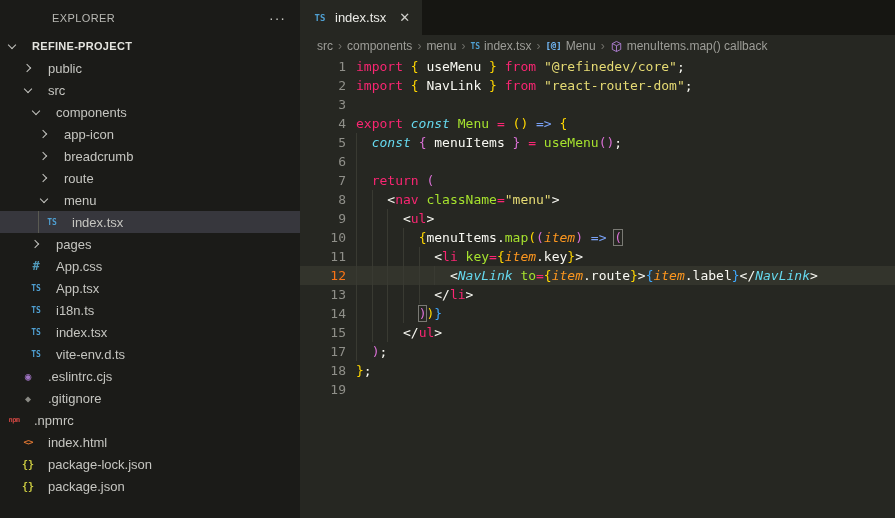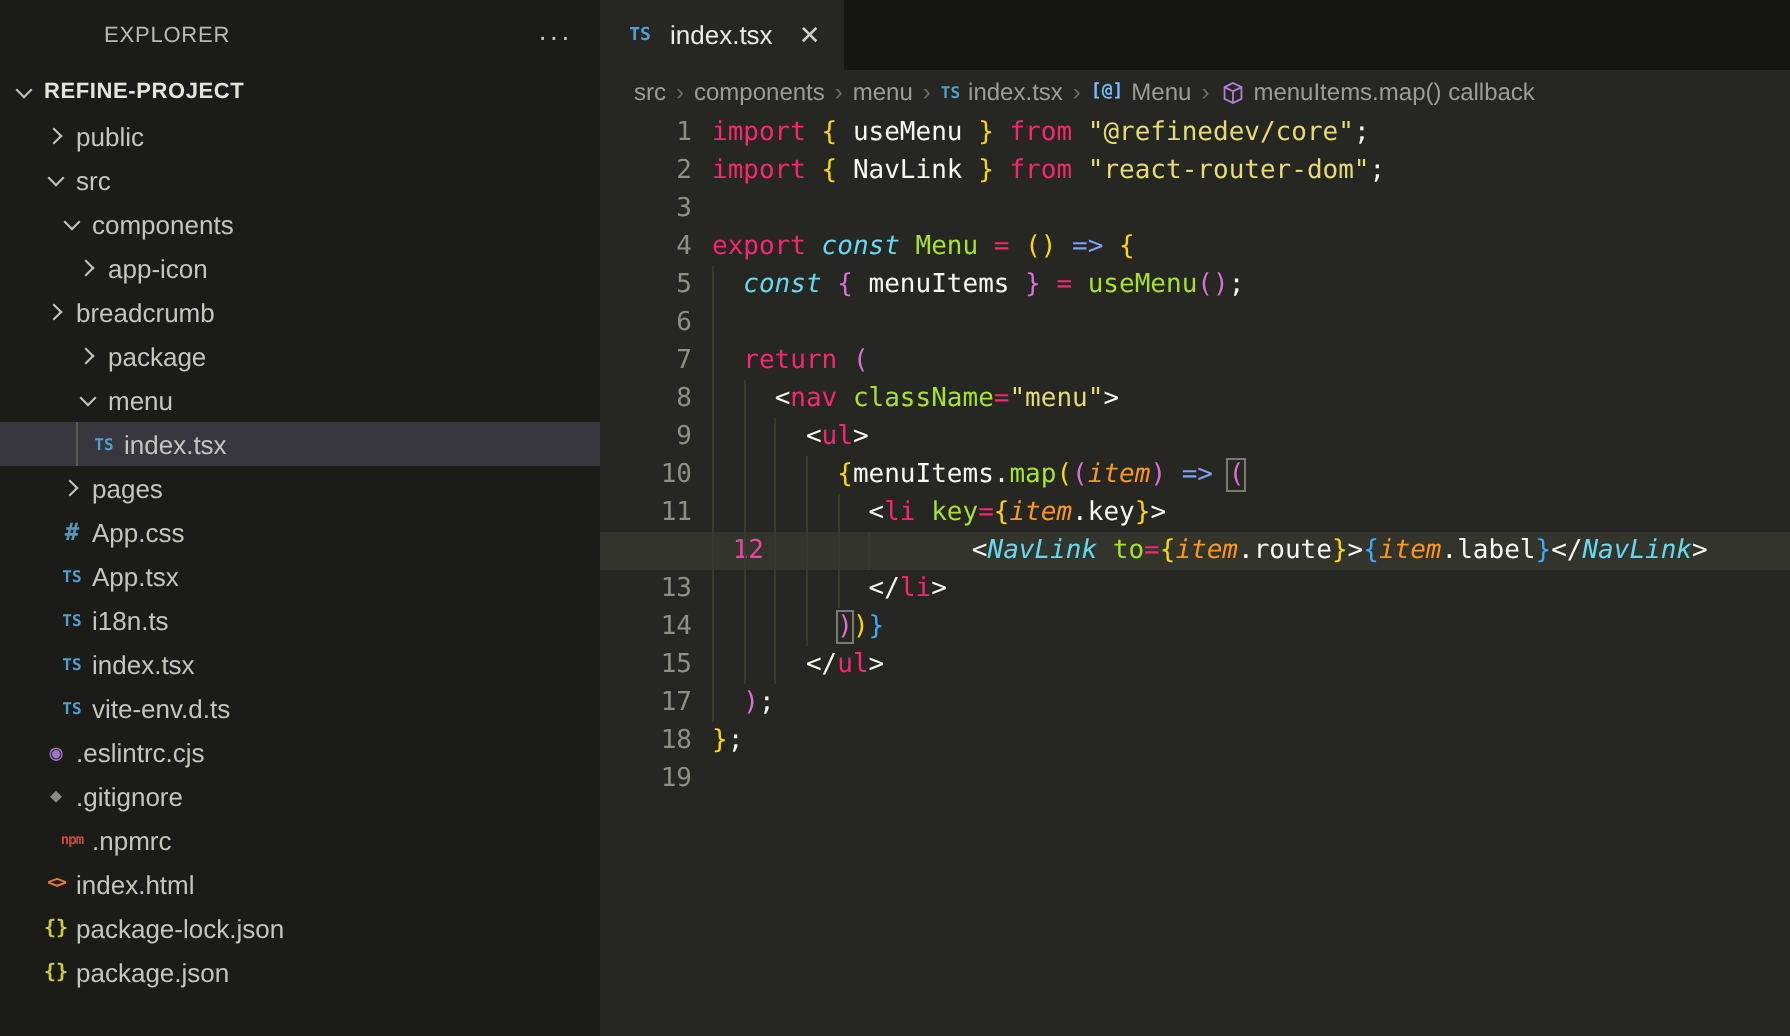--- a/index.html
+++ b/index.html
@@ -26,21 +26,21 @@
   .chev.down::before  { transform:rotate(45deg); margin-top:-2px; }
   .ficon { width:16px; height:16px; flex:none; display:flex; align-items:center; justify-content:center;
            font-family:"DejaVu Sans Mono", monospace; font-weight:bold; }
   .i-ts     { color:#4f9fd1; font-size:8px; }
   .i-css    { color:#519aba; font-size:12px; }
   .i-json   { color:#cbcb41; font-size:10px; }
   .i-html   { color:#e37933; font-size:9px; letter-spacing:-1px; }
   .i-eslint { color:#a074c4; font-size:11px; }
   .i-git    { color:#8a8a84; font-size:10px; }
   .i-npm    { color:#c94540; font-size:7px; letter-spacing:-.5px; }
-  .tlabel { margin-left:2px; white-space:nowrap; }
+  .tlabel { margin-left:12px; white-space:nowrap; }
 
   
   .tabstrip { position:absolute; left:300px; top:0; right:0; height:35px; background:#161612; display:flex; }
   .tab { height:35px; background:#262722; display:flex; align-items:center; gap:7px;
          padding:0 12px; font-size:13px; color:#eaeae6; cursor:pointer; }
   .tab .i-ts { font-size:9px; }
   .tab-close { color:#d0d0cc; font-size:13px; margin-left:6px; cursor:pointer; }
 
   
   .crumbs { position:absolute; left:300px; top:35px; right:0; height:22px; background:#262722;
@@ -49,21 +49,21 @@
   .csep { color:#6e6e68; margin:0 5px; font-size:12px; }
   .bc-ts { color:#4f9fd1; font-weight:bold; font-size:8px; font-family:"DejaVu Sans Mono",monospace; }
   .bc-sym { color:#75beff; font-weight:bold; font-size:9px; font-family:"DejaVu Sans Mono",monospace; }
 
   
   .editor { position:absolute; left:300px; top:57px; right:0; bottom:0; background:#262722;
             font-family:"DejaVu Sans Mono", monospace; font-size:13px; line-height:19px; }
   .line { height:19px; display:flex; position:relative; white-space:pre; }
   .line.active { background:#33342c; }
   .ln { width:46px; flex:none; text-align:right; color:#8f8f89; user-select:none; }
-  .line.active .ln { color:#ec4899;margin-left:36px; }
+  .line.active .ln { color:#f97316; }
   .codetxt { padding-left:10px; }
   .iguide { position:absolute; top:0; bottom:0; width:1px; background:#393a32; }
   .tok.box { outline:1px solid #7a7a74; }
   .c-pink   { color:#f92672; }
   .c-green  { color:#a6e22e; }
   .c-cyan   { color:#66d9ef; font-style:italic; }
   .c-orange { color:#fd971f; font-style:italic; }
   .c-str    { color:#e6db74; }
   .c-fg     { color:#f8f8f2; }
   .c-gold   { color:#ffd700; }
@@ -93,27 +93,27 @@
         <span class="tlabel">src</span>
       </div>
       <div class="trow" style="padding-left: 28px;">
         <span class="chev down"></span>
         <span class="tlabel">components</span>
       </div>
       <div class="trow" style="padding-left: 36px;">
         <span class="chev right"></span>
         <span class="tlabel">app-icon</span>
       </div>
-      <div class="trow" style="padding-left: 20px;">
+      <div class="trow" style="padding-left: 36px;">
         <span class="chev right"></span>
         <span class="tlabel">breadcrumb</span>
       </div>
       <div class="trow" style="padding-left: 36px;">
         <span class="chev right"></span>
-        <span class="tlabel">package</span>
+        <span class="tlabel">route</span>
       </div>
       <div class="trow" style="padding-left: 36px;">
         <span class="chev down"></span>
         <span class="tlabel">menu</span>
       </div>
       <div class="trow sel" style="padding-left: 44px;">
         <span class="tguide"></span>
         <span class="ficon i-ts">TS</span>
         <span class="tlabel">index.tsx</span>
       </div>
@@ -142,21 +142,21 @@
         <span class="tlabel">vite-env.d.ts</span>
       </div>
       <div class="trow" style="padding-left: 20px;">
         <span class="ficon i-eslint">◉</span>
         <span class="tlabel">.eslintrc.cjs</span>
       </div>
       <div class="trow" style="padding-left: 20px;">
         <span class="ficon i-git">◆</span>
         <span class="tlabel">.gitignore</span>
       </div>
-      <div class="trow" style="padding-left: 28px;">
+      <div class="trow" style="padding-left: 6px;">
         <span class="ficon i-npm">npm</span>
         <span class="tlabel">.npmrc</span>
       </div>
       <div class="trow" style="padding-left: 20px;">
         <span class="ficon i-html">&lt;&gt;</span>
         <span class="tlabel">index.html</span>
       </div>
       <div class="trow" style="padding-left: 20px;">
         <span class="ficon i-json">{}</span>
         <span class="tlabel">package-lock.json</span>

